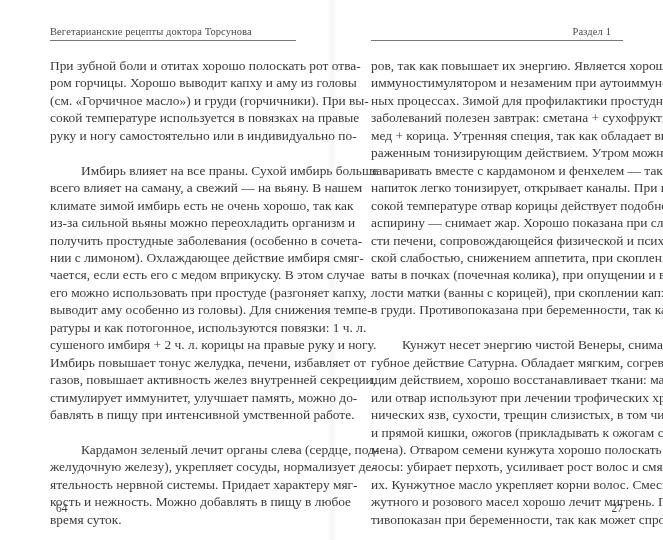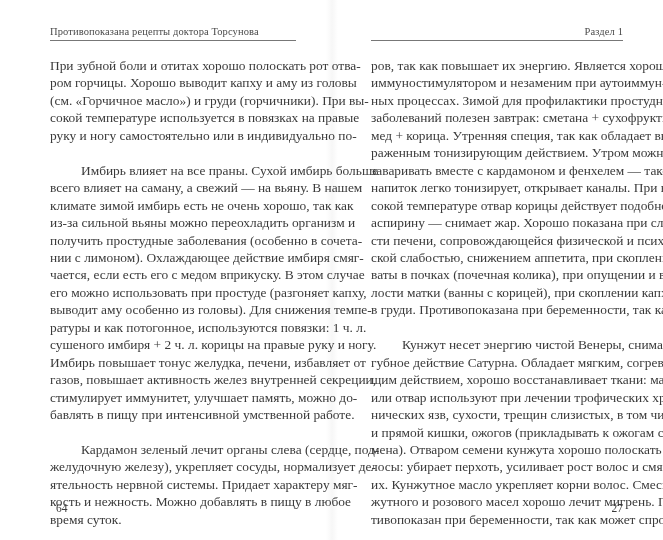--- a/index.html
+++ b/index.html
@@ -12,21 +12,21 @@
   }
   .page { position: absolute; top: 0; height: 540px; }
   .page.left { left: 0; width: 332px; }
   .page.right { left: 332px; width: 331px; }
   .running-head {
     position: absolute; top: 26px;
     font-size: 10.5px; color: #4a4a4a; letter-spacing: 0.1px;
     white-space: nowrap;
   }
   .page.left .running-head { left: 50px; }
-  .page.right .running-head { right: 40px; text-align: right; }
+  .page.right .running-head { right: 52px; text-align: right; }
   .rule {
     position: absolute; top: 40px; height: 1px; background: #777;
   }
   .page.left .rule { left: 50px; width: 246px; }
   .page.right .rule { left: 39px; width: 252px; }
   .body {
     position: absolute; top: 57px;
     font-size: 13.4px; line-height: 17.45px;
     text-align: justify;
   }
@@ -46,21 +46,21 @@
     position: absolute; left: 326px; top: 0; width: 12px; height: 540px;
     background: linear-gradient(to right, #ffffff, #f7f7f7 50%, #ffffff);
   }
 </style>
 </head>
 <body>
 
 <div class="gutter"></div>
 
 <div class="page left">
-  <div class="running-head">Противопоказана рецепты доктора Торсунова</div>
+  <div class="running-head">Вегетарианские рецепты доктора Торсунова</div>
   <div class="rule"></div>
   <div class="body">
       <div class="para noindent">
         <span class="line">При зубной боли и отитах хорошо полоскать рот отва-</span>
         <span class="line">ром горчицы. Хорошо выводит капху и аму из головы</span>
         <span class="line">(см. «Горчичное масло») и груди (горчичники). При вы-</span>
         <span class="line">сокой температуре используется в повязках на правые</span>
         <span class="line">руку и ногу самостоятельно или в индивидуально по-</span>
       </div>
       <div class="para indent">

